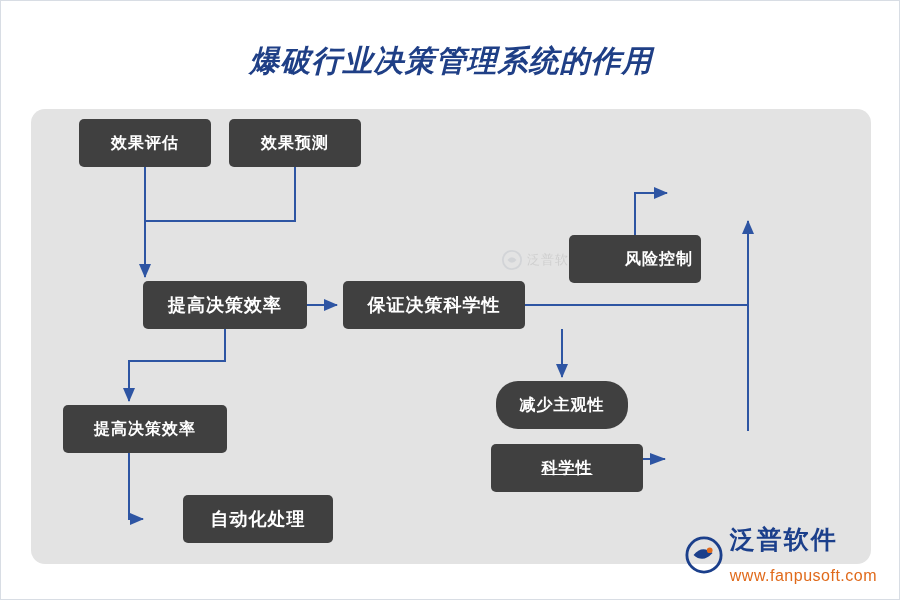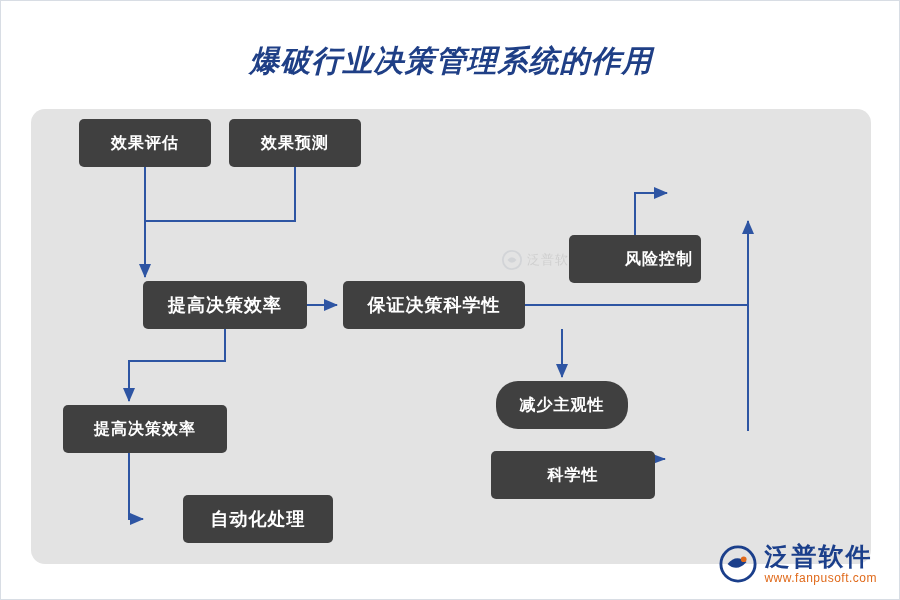--- a/index.html
+++ b/index.html
@@ -106,24 +106,24 @@
     flex-direction: column;
     line-height: 1.05;
   }
   #logo .logo-name {
     font-size: 25px;
     font-weight: bold;
     color: #1b3f8b;
     letter-spacing: 2px;
   }
   #logo .logo-url {
-    font-size: 12px;
+    font-size: 16px;
     color: #e06a1b;
     letter-spacing: 0.5px;
-    margin-top: 3px;
+    margin-top: 16px;
   }
 </style>
 </head>
 <body>
 
 <div id="page">
 
   <div id="title">爆破行业决策管理系统的作用</div>
 
   <div id="canvas">
@@ -213,21 +213,21 @@
     </div>
 
     <div class="node" style="left:465px;top:272px;width:132px;height:48px;border-radius:22px;">
       <span>减少主观性</span>
     </div>
 
     <div class="node" style="left:32px;top:296px;width:164px;height:48px;">
       <span>提高决策效率</span>
     </div>
 
-    <div class="node" style="left:460px;top:342px;width:164px;height:48px;">
+    <div class="node" style="left:460px;top:335px;width:152px;height:48px;text-decoration:underline;">
       <span>科学性</span>
     </div>
 
 
     <div class="node big" style="left:116px;top:386px;width:150px;height:48px;margin-left:36px;">
       <span>自动化处理</span>
     </div>
 
   </div>
 

